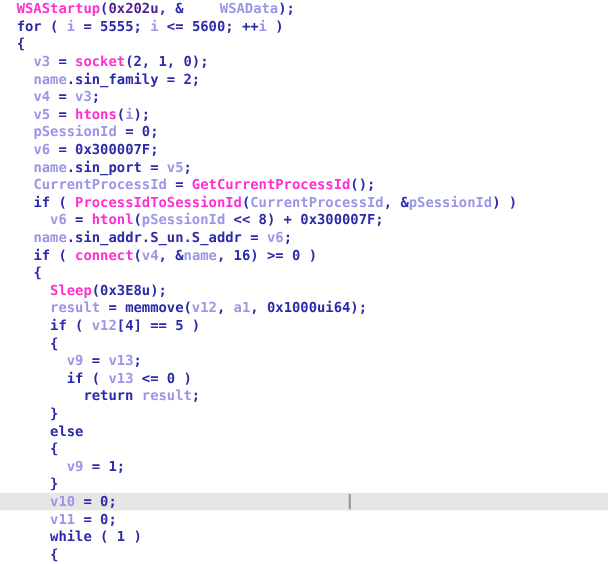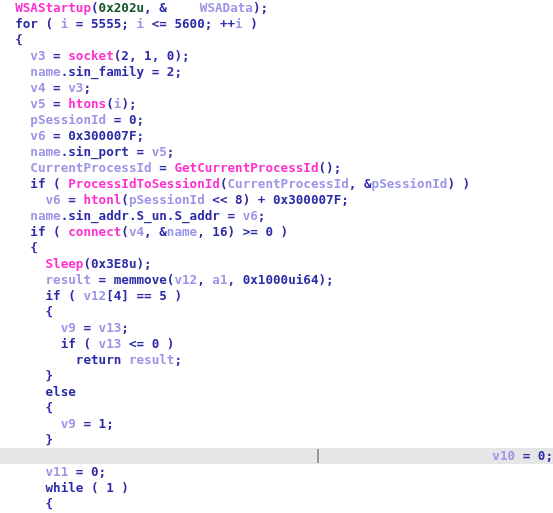--- a/index.html
+++ b/index.html
@@ -68,35 +68,34 @@
   }
   .line {
     position: relative;
     height: 16px;
     line-height: 16px;
     white-space: pre;
     padding-left: 0px;
   }
   .line.hl {
     background: #e6e6e6;
-    text-align: right;
   }
   .caret {
     position: absolute;
     left: 317px;
     top: 1px;
     width: 2px;
     height: 14px;
     background: #9a9a9a;
   }
   
   .kw   { color: #2b2aa8; }          
   .fn   { color: #ff2fd0; }          
   .var  { color: #9a96e8; }          
-  .num  { color: #14532d; }          
+  .num  { color: #4c1d95; }          
   .gv   { color: #9a96e8; padding-left: 33px; }          
   .pl   { color: #2b2aa8; }
 </style>
 </head>
 <body>
 
 <div id="editor">
 
 
   <div id="code"><div class="line"><span>  </span><span class="fn">WSAStartup</span><span class="pl">(</span><span class="num">0x202u</span><span class="pl">, &amp;</span><span class="gv">WSAData</span><span class="pl">);</span></div><div class="line"><span>  </span><span class="kw">for ( </span><span class="var">i</span><span class="kw"> = 5555; </span><span class="var">i</span><span class="kw"> &lt;= 5600; ++</span><span class="var">i</span><span class="kw"> )</span></div><div class="line"><span>  </span><span class="kw">{</span></div><div class="line"><span>    </span><span class="var">v3</span><span class="kw"> = </span><span class="fn">socket</span><span class="kw">(2, 1, 0);</span></div><div class="line"><span>    </span><span class="var">name</span><span class="kw">.sin_family = 2;</span></div><div class="line"><span>    </span><span class="var">v4</span><span class="kw"> = </span><span class="var">v3</span><span class="kw">;</span></div><div class="line"><span>    </span><span class="var">v5</span><span class="kw"> = </span><span class="fn">htons</span><span class="kw">(</span><span class="var">i</span><span class="kw">);</span></div><div class="line"><span>    </span><span class="var">pSessionId</span><span class="kw"> = 0;</span></div><div class="line"><span>    </span><span class="var">v6</span><span class="kw"> = 0x300007F;</span></div><div class="line"><span>    </span><span class="var">name</span><span class="kw">.sin_port = </span><span class="var">v5</span><span class="kw">;</span></div><div class="line"><span>    </span><span class="var">CurrentProcessId</span><span class="kw"> = </span><span class="fn">GetCurrentProcessId</span><span class="kw">();</span></div><div class="line"><span>    </span><span class="kw">if ( </span><span class="fn">ProcessIdToSessionId</span><span class="kw">(</span><span class="var">CurrentProcessId</span><span class="kw">, &amp;</span><span class="var">pSessionId</span><span class="kw">) )</span></div><div class="line"><span>      </span><span class="var">v6</span><span class="kw"> = </span><span class="fn">htonl</span><span class="kw">(</span><span class="var">pSessionId</span><span class="kw"> &lt;&lt; 8) + 0x300007F;</span></div><div class="line"><span>    </span><span class="var">name</span><span class="kw">.sin_addr.S_un.S_addr = </span><span class="var">v6</span><span class="kw">;</span></div><div class="line"><span>    </span><span class="kw">if ( </span><span class="fn">connect</span><span class="kw">(</span><span class="var">v4</span><span class="kw">, &amp;</span><span class="var">name</span><span class="kw">, 16) &gt;= 0 )</span></div><div class="line"><span>    </span><span class="kw">{</span></div><div class="line"><span>      </span><span class="fn">Sleep</span><span class="kw">(0x3E8u);</span></div><div class="line"><span>      </span><span class="var">result</span><span class="kw"> = </span><span class="kw">memmove</span><span class="kw">(</span><span class="var">v12</span><span class="kw">, </span><span class="var">a1</span><span class="kw">, 0x1000ui64);</span></div><div class="line"><span>      </span><span class="kw">if ( </span><span class="var">v12</span><span class="kw">[4] == 5 )</span></div><div class="line"><span>      </span><span class="kw">{</span></div><div class="line"><span>        </span><span class="var">v9</span><span class="kw"> = </span><span class="var">v13</span><span class="kw">;</span></div><div class="line"><span>        </span><span class="kw">if ( </span><span class="var">v13</span><span class="kw"> &lt;= 0 )</span></div><div class="line"><span>          </span><span class="kw">return </span><span class="var">result</span><span class="kw">;</span></div><div class="line"><span>      </span><span class="kw">}</span></div><div class="line"><span>      </span><span class="kw">else</span></div><div class="line"><span>      </span><span class="kw">{</span></div><div class="line"><span>        </span><span class="var">v9</span><span class="kw"> = 1;</span></div><div class="line"><span>      </span><span class="kw">}</span></div><div class="line hl"><span>      </span><span class="var">v10</span><span class="kw"> = 0;</span><span class="caret" style="left: 317px;"></span></div><div class="line"><span>      </span><span class="var">v11</span><span class="kw"> = 0;</span></div><div class="line"><span>      </span><span class="kw">while ( 1 )</span></div><div class="line"><span>      </span><span class="kw">{</span></div><div class="line"><span>        </span><span class="var">result</span><span class="kw"> = </span><span class="fn">send</span><span class="kw">(</span><span class="var">v4</span><span class="kw">, </span><span class="var">a1</span><span class="kw"> + </span><span class="var">v10</span><span class="kw">, 4096, 0);</span></div></div>

